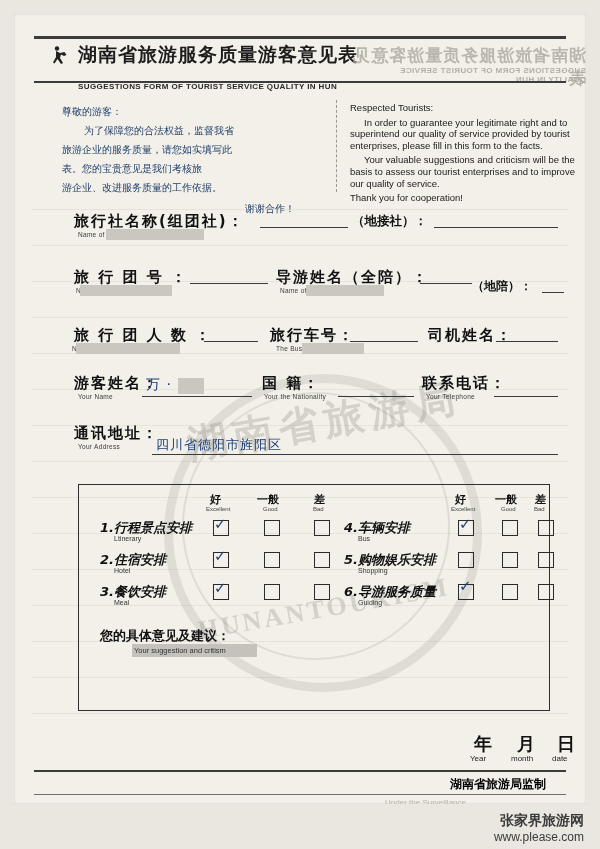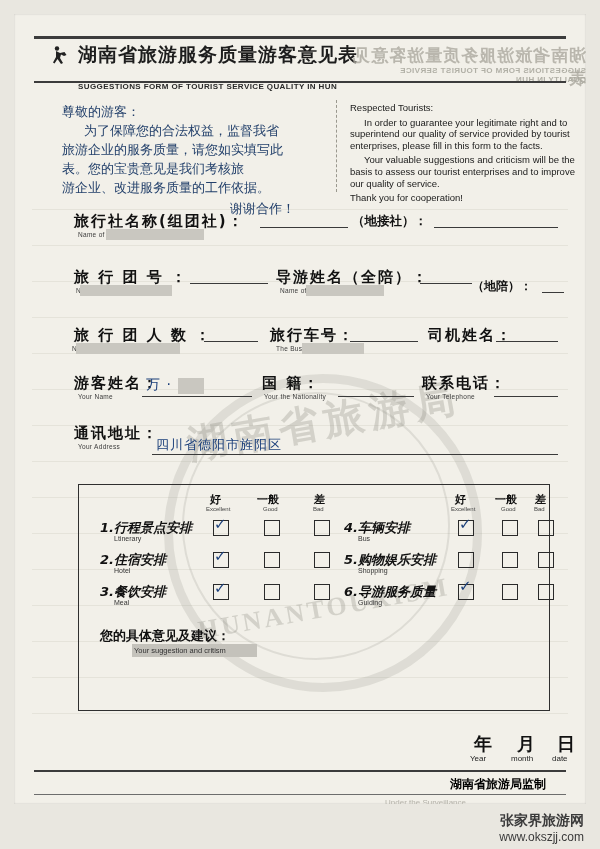--- a/index.html
+++ b/index.html
@@ -78,21 +78,21 @@
     font-family:"DejaVu Sans", sans-serif;transform:scaleX(-1);
   }
   #ghost-title-en{
     position:absolute;left:370px;top:52px;font-size:8px;font-weight:bold;
     color:rgba(170,168,158,.9);letter-spacing:.4px;transform:scaleX(-1);
   }
 
   
   #intro-cn{
     position:absolute;left:48px;top:88px;width:255px;
-    font-size:13px;line-height:19px;color:#23406b;
+    font-size:10px;line-height:19px;color:#23406b;
     font-family:"DejaVu Sans", sans-serif;
   }
   #intro-cn .ln{display:block;white-space:nowrap;}
   #intro-cn .indent{padding-left:22px;}
   #intro-cn .sign{display:block;text-align:right;padding-right:22px;margin-top:2px;}
   #divider-v{
     position:absolute;left:322px;top:86px;height:92px;border-left:1px dashed #9a988e;
   }
   #intro-en{
     position:absolute;left:336px;top:88px;width:228px;
@@ -373,13 +373,13 @@
   <div class="dt" style="left:543px;top:718px">日</div>
   <div class="dt-en" style="left:538px;top:740px">date</div>
 
   <div id="footline1"></div>
   <div id="footer-cn">湖南省旅游局监制</div>
   <div id="footline2"></div>
   <div id="footer-en">Under the Surveillance</div>
 </div>
 
 <div id="credit-cn">张家界旅游网</div>
-<div id="credit-url">www.okszjj.com</div>
+<div id="credit-url">www.please.com</div>
 
 </body></html>

